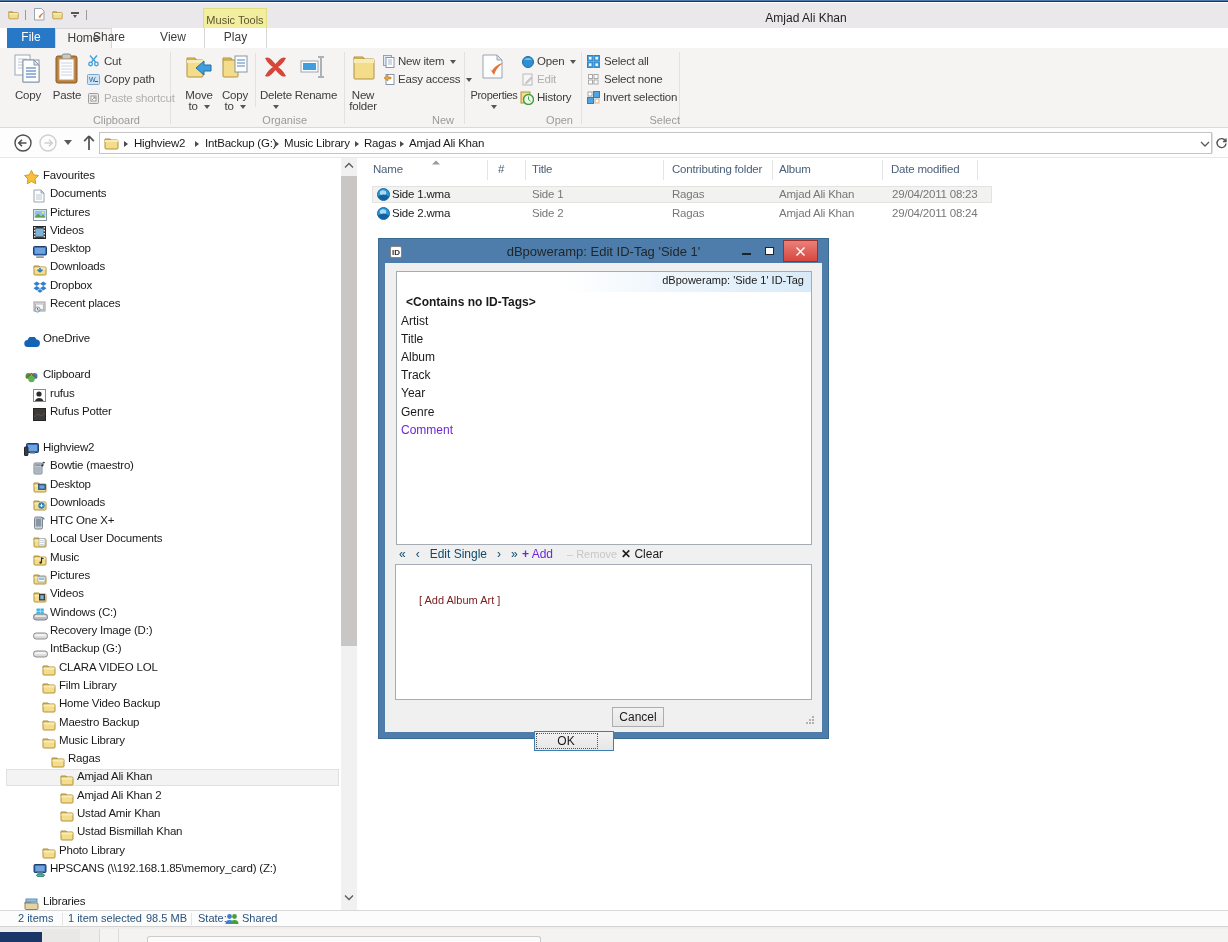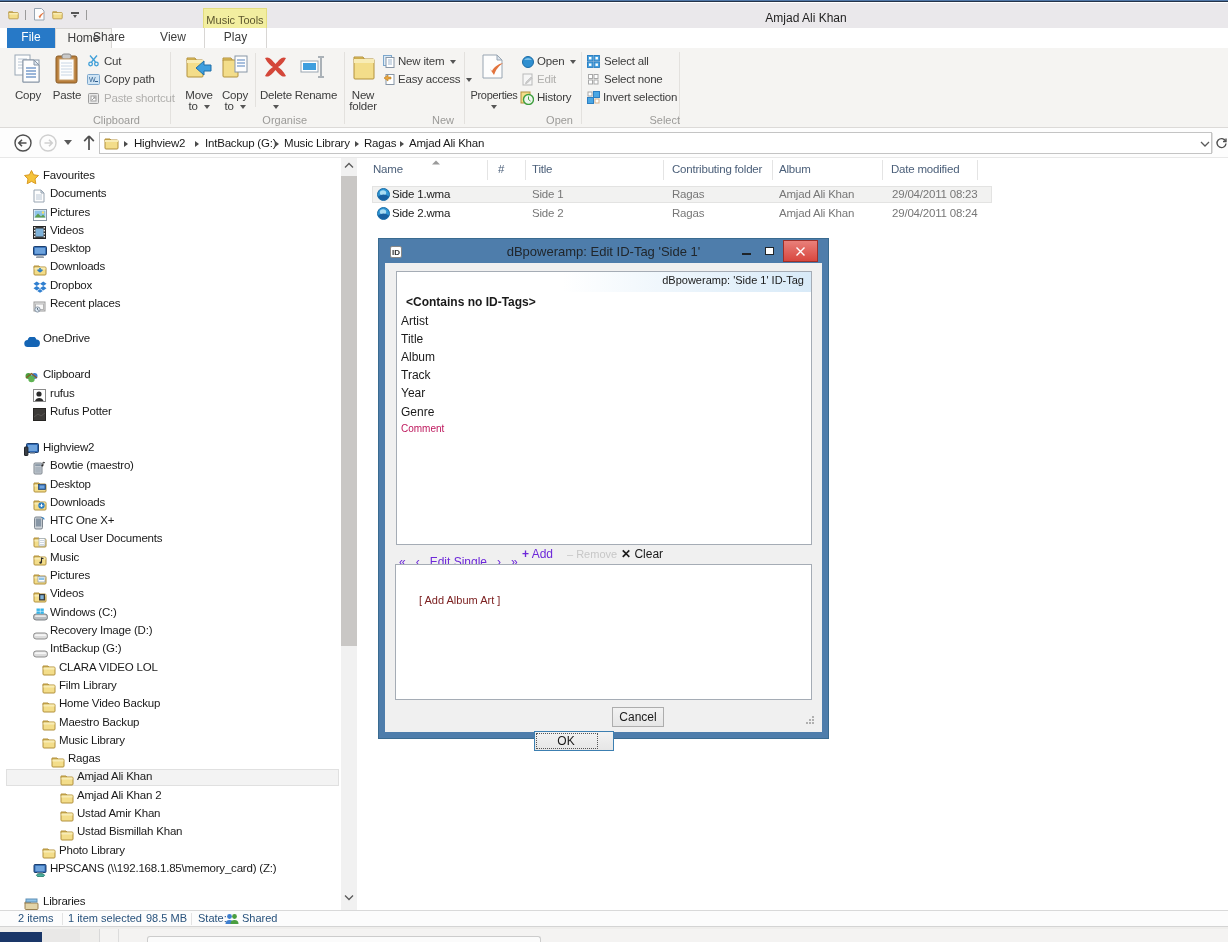--- a/index.html
+++ b/index.html
@@ -623,24 +623,24 @@
    <div class="abs" style="left:11px;top:8px;width:416px;height:274px;background:#fff;border:1px solid #a5acb5;">
     <div class="abs" style="left:0;top:0;width:414px;height:20px;background:linear-gradient(90deg,#ffffff 40%,#d8eaf8)"></div>
     <div class="abs" style="left:0;top:2px;width:407px;text-align:right;font-size:11px;color:#1a1a1a">dBpoweramp: 'Side 1' ID-Tag</div>
     <div class="abs" style="left:9px;top:23px;font-size:12px;font-weight:bold;color:#1a1a1a">&lt;Contains no ID-Tags&gt;</div>
     <div class="abs" style="left:4px;top:42px;font-size:12px;color:#1a1a1a">Artist</div>
     <div class="abs" style="left:4px;top:60px;font-size:12px;color:#1a1a1a">Title</div>
     <div class="abs" style="left:4px;top:78px;font-size:12px;color:#1a1a1a">Album</div>
     <div class="abs" style="left:4px;top:96px;font-size:12px;color:#1a1a1a">Track</div>
     <div class="abs" style="left:4px;top:114px;font-size:12px;color:#1a1a1a">Year</div>
     <div class="abs" style="left:4px;top:133px;font-size:12px;color:#1a1a1a">Genre</div>
-    <div class="abs" style="left:4px;top:151px;font-size:10px;color:#be185d">Comment</div>
+    <div class="abs" style="left:4px;top:151px;font-size:12px;color:#6d28d9">Comment</div>
    </div>
 
-   <div class="abs" style="left:14px;top:292px;font-size:12px;color:#6d28d9">«&nbsp;&nbsp; ‹&nbsp;&nbsp; Edit Single&nbsp;&nbsp; ›&nbsp;&nbsp; »</div>
+   <div class="abs" style="left:14px;top:284px;font-size:12px;color:#0c4a6e">«&nbsp;&nbsp; ‹&nbsp;&nbsp; Edit Single&nbsp;&nbsp; ›&nbsp;&nbsp; »</div>
    <div class="abs" style="left:137px;top:284px;font-size:12px;color:#6d28d9"><b>+</b> Add</div>
    <div class="abs" style="left:182px;top:285px;font-size:11px;color:#c7c7c7">– Remove</div>
    <div class="abs" style="left:236px;top:284px;font-size:12px;color:#1a1a1a"><b>✕</b> Clear</div>
 
    <div class="abs" style="left:10px;top:301px;width:417px;height:136px;background:#fff;border:1px solid #a5acb5;">
     <div class="abs" style="left:23px;top:29px;font-size:11px;color:#7c2121">[ Add Album Art ]</div>
    </div>
 
    <div class="abs" style="left:149px;top:468px;width:80px;height:20px;background:linear-gradient(#f2f2f2,#e6e6e6);border:1px solid #3c7fb1;">
      <div class="abs" style="left:1px;top:1px;width:62px;height:16px;border:1px dotted #555"></div>

